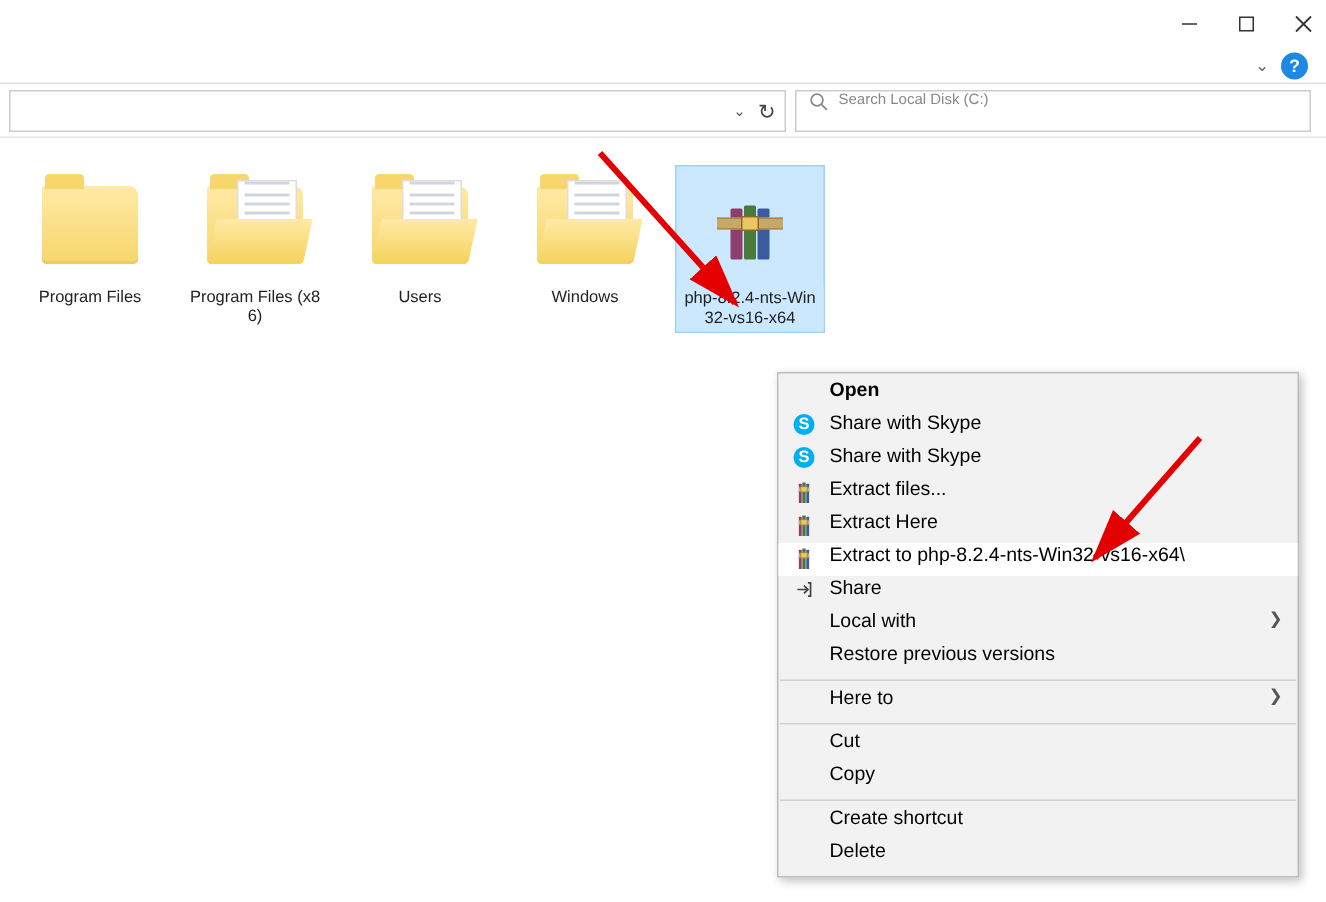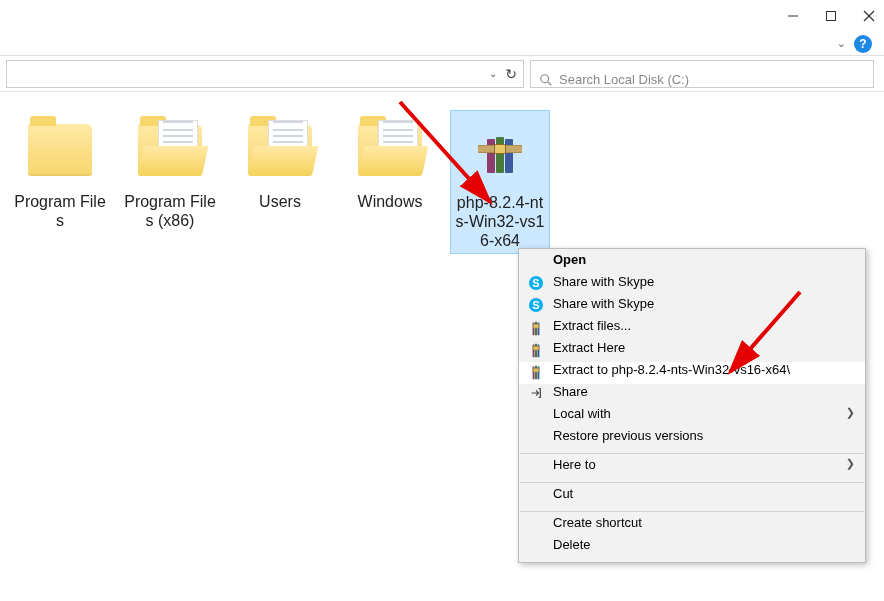--- a/index.html
+++ b/index.html
@@ -8,27 +8,27 @@
   .titlebar { height: 32px; display: flex; justify-content: flex-end; align-items: center; padding: 0 8px; gap: 24px; }
   .tb-btn { width: 14px; height: 14px; display: flex; align-items: center; justify-content: center; cursor: pointer; }
 
   .ribbonline { height: 24px; display: flex; justify-content: flex-end; align-items: center; padding-right: 12px; gap: 8px; border-bottom: 1px solid #e0e0e0; }
   .help { width: 18px; height: 18px; border-radius: 50%; background: #1e88e5; color: #fff; font-size: 12px; font-weight: bold; display: flex; align-items: center; justify-content: center; }
 
   .addressbar { height: 36px; display: flex; align-items: center; padding: 4px 10px 4px 0; gap: 6px; border-bottom: 1px solid #e5e5e5; }
   .pathbox { flex: 1; height: 28px; border: 1px solid #ccc; display: flex; align-items: center; justify-content: flex-end; padding: 0 6px; gap: 8px; margin-left: 6px; }
   .pathbox .dd { font-size: 10px; color: #555; }
   .refresh { font-size: 14px; color: #444; }
-  .searchbox { width: 344px; height: 28px; border: 1px solid #ccc; display: flex; align-items: flex-end; padding: 0 8px; gap: 6px; color: #888; font-size: 13px; }
+  .searchbox { width: 344px; height: 28px; border: 1px solid #ccc; display: flex; align-items: flex-start; padding: 0 8px; gap: 6px; color: #888; font-size: 10px; }
   .searchbox svg { width: 14px; height: 14px; }
 
   .content { position: relative; padding: 18px 10px; }
 
   .grid { display: flex; gap: 10px; align-items: flex-start; }
-  .item { width: 100px; text-align: center; font-size: 16px; color: #222; position: relative; }
+  .item { width: 100px; text-align: center; font-size: 11px; color: #222; position: relative; }
   .item .ico { height: 80px; display: flex; align-items: center; justify-content: center; }
   .item .lbl { padding: 2px 4px; line-height: 1.2; word-break: break-all; }
   .item.selected { background: #cce8ff; border: 1px solid #99d1ff; }
   .item.selected .lbl { background: #cce8ff; }
 
   .folder-closed { width: 64px; height: 52px; background: linear-gradient(#ffe9a6,#f7d66b); border-radius: 2px 6px 3px 3px; position: relative; box-shadow: inset 0 -2px 0 rgba(0,0,0,.05); }
   .folder-closed::before { content:""; position:absolute; top:-8px; left:2px; width:26px; height:10px; background:#f7d66b; border-radius:3px 3px 0 0; }
 
   .folder-open { width: 64px; height: 52px; position: relative; }
   .folder-open .back { position:absolute; inset:0; background:linear-gradient(#ffe9a6,#f7d66b); border-radius:2px 6px 3px 3px; }
@@ -239,20 +239,24 @@
     <div class="cm-sep"></div>
     <div class="cm-item">
         <span class="cm-icon"></span>
         <span>Here to</span>
         <span class="cm-arrow">❯</span>
       </div>
     <div class="cm-sep"></div>
     <div class="cm-item">
         <span class="cm-icon"></span>
         <span>Cut</span>
+      </div>
+    <div class="cm-item">
+        <span class="cm-icon"></span>
+        <span>Copy</span>
       </div>
     <div class="cm-sep"></div>
     <div class="cm-item">
         <span class="cm-icon"></span>
         <span>Create shortcut</span>
       </div>
     <div class="cm-item">
         <span class="cm-icon"></span>
         <span>Delete</span>
       </div>

